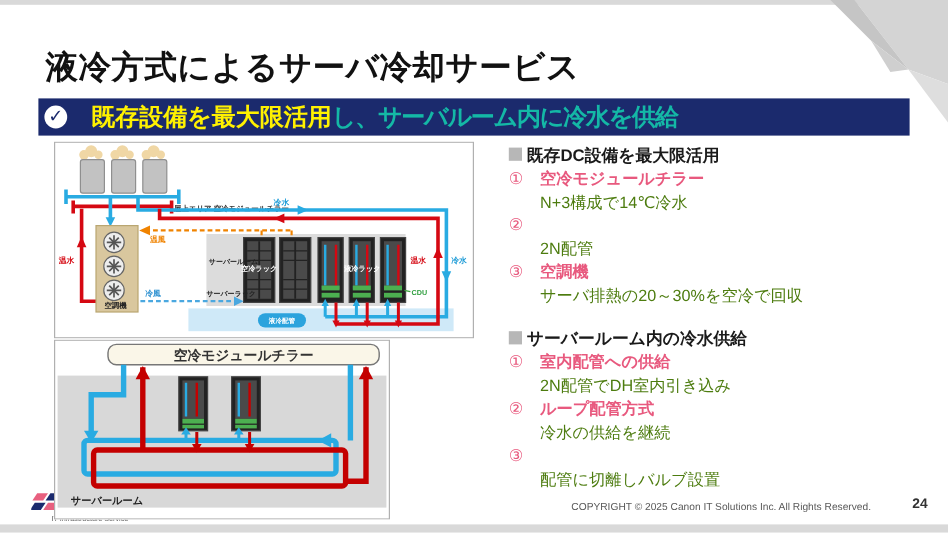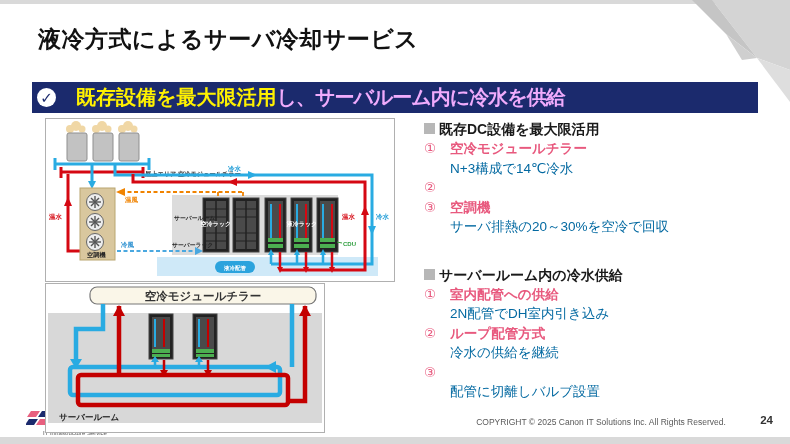--- a/index.html
+++ b/index.html
@@ -1,39 +1,39 @@
 <!DOCTYPE html>
 <html><head>
 <meta charset="utf-8">
 <style>
   html,body{margin:0;padding:0;background:#e9e9e9;}
   .slide{position:relative;width:790px;height:444px;background:#ffffff;overflow:hidden;
          font-family:"Liberation Sans","DejaVu Sans",sans-serif;}
   .edge-strip{position:absolute;left:0;width:790px;background:#d9d9d9;}
   .edge-top{top:0;height:4px;}
   .edge-bottom{bottom:0;height:7px;}
-  .title{position:absolute;left:38px;top:24px;font-size:23px;font-weight:bold;color:#111;
+  .title{position:absolute;left:38px;top:38px;font-size:27px;font-weight:bold;color:#111;
          letter-spacing:.5px;white-space:nowrap;}
   .corner-decor{position:absolute;right:0;top:0;}
   .banner{position:absolute;left:32px;top:82px;width:726px;height:31px;background:#1b2a6d;
           display:flex;align-items:center;padding-left:5px;box-sizing:border-box;}
   .check{width:19px;height:19px;border-radius:50%;background:#ffffff;color:#1b2a6d;
          font-size:15px;font-weight:bold;line-height:19px;text-align:center;flex:0 0 19px;}
   .banner .hl{color:#fff100;font-size:20px;font-weight:bold;margin-left:20px;white-space:nowrap;}
-  .banner .rest{color:#f0abfc;font-size:20px;font-weight:bold;white-space:nowrap;letter-spacing:-1px;text-align:center;}
+  .banner .rest{color:#14b8a6;font-size:20px;font-weight:bold;white-space:nowrap;letter-spacing:-1px;text-align:center;}
   .diag{position:absolute;background:#fff;z-index:2;}
   .diag-top{left:45px;top:118px;width:350px;height:164px;}
   .diag-bottom{left:45px;top:283px;width:280px;height:150px;}
   .right-col{position:absolute;left:424px;top:119px;width:356px;}
   .sec-heading{font-size:14px;font-weight:bold;color:#1a1a1a;line-height:20px;white-space:nowrap;}
   .sec-heading .sq{display:inline-block;width:11px;height:11px;background:#b7b7b7;margin-right:4px;}
   .item-title{display:flex;font-size:13.5px;line-height:19.5px;color:#e8597e;font-weight:bold;white-space:nowrap;}
   .item-title .num{width:26px;flex:0 0 26px;font-weight:normal;}
-  .item-desc{font-size:13.5px;line-height:19.5px;color:#0369a1;padding-left:26px;white-space:nowrap;}
-  .sec2{margin-top:28px;}
+  .item-desc{font-size:13.5px;line-height:19.5px;color:#4d7c0f;padding-left:26px;white-space:nowrap;}
+  .sec2{margin-top:16px;}
   .footer-logo{position:absolute;left:26px;top:410px;width:150px;height:30px;z-index:1;}
   .footer-logo .lg-text{position:absolute;left:17px;top:20px;font-size:6px;color:#555;white-space:nowrap;}
   .copyright{position:absolute;left:455px;top:417px;width:292px;text-align:center;
              font-size:8.5px;color:#595959;white-space:nowrap;}
   .page-num{position:absolute;right:17px;top:414px;font-size:11.5px;color:#333;font-weight:bold;}
   svg text{font-family:"Liberation Sans","DejaVu Sans",sans-serif;}
 </style>
 </head>
 <body>
 
@@ -298,20 +298,21 @@
         <span class="sq"></span><span>既存DC設備を最大限活用</span>
       </div>
       <div class="item-title">
         <span class="num">①</span>
         <span>空冷モジュールチラー</span>
       </div>
       <div class="item-desc">N+3構成で14℃冷水</div>
       <div class="item-title">
         <span class="num">②</span>
       </div>
+      <div class="item-desc">2N配管</div>
       <div class="item-title">
         <span class="num">③</span>
         <span>空調機</span>
       </div>
       <div class="item-desc">サーバ排熱の20～30%を空冷で回収</div>
     </div>
 
     <div class="section sec2">
       <div class="sec-heading">
         <span class="sq"></span><span>サーバールーム内の冷水供給</span>

